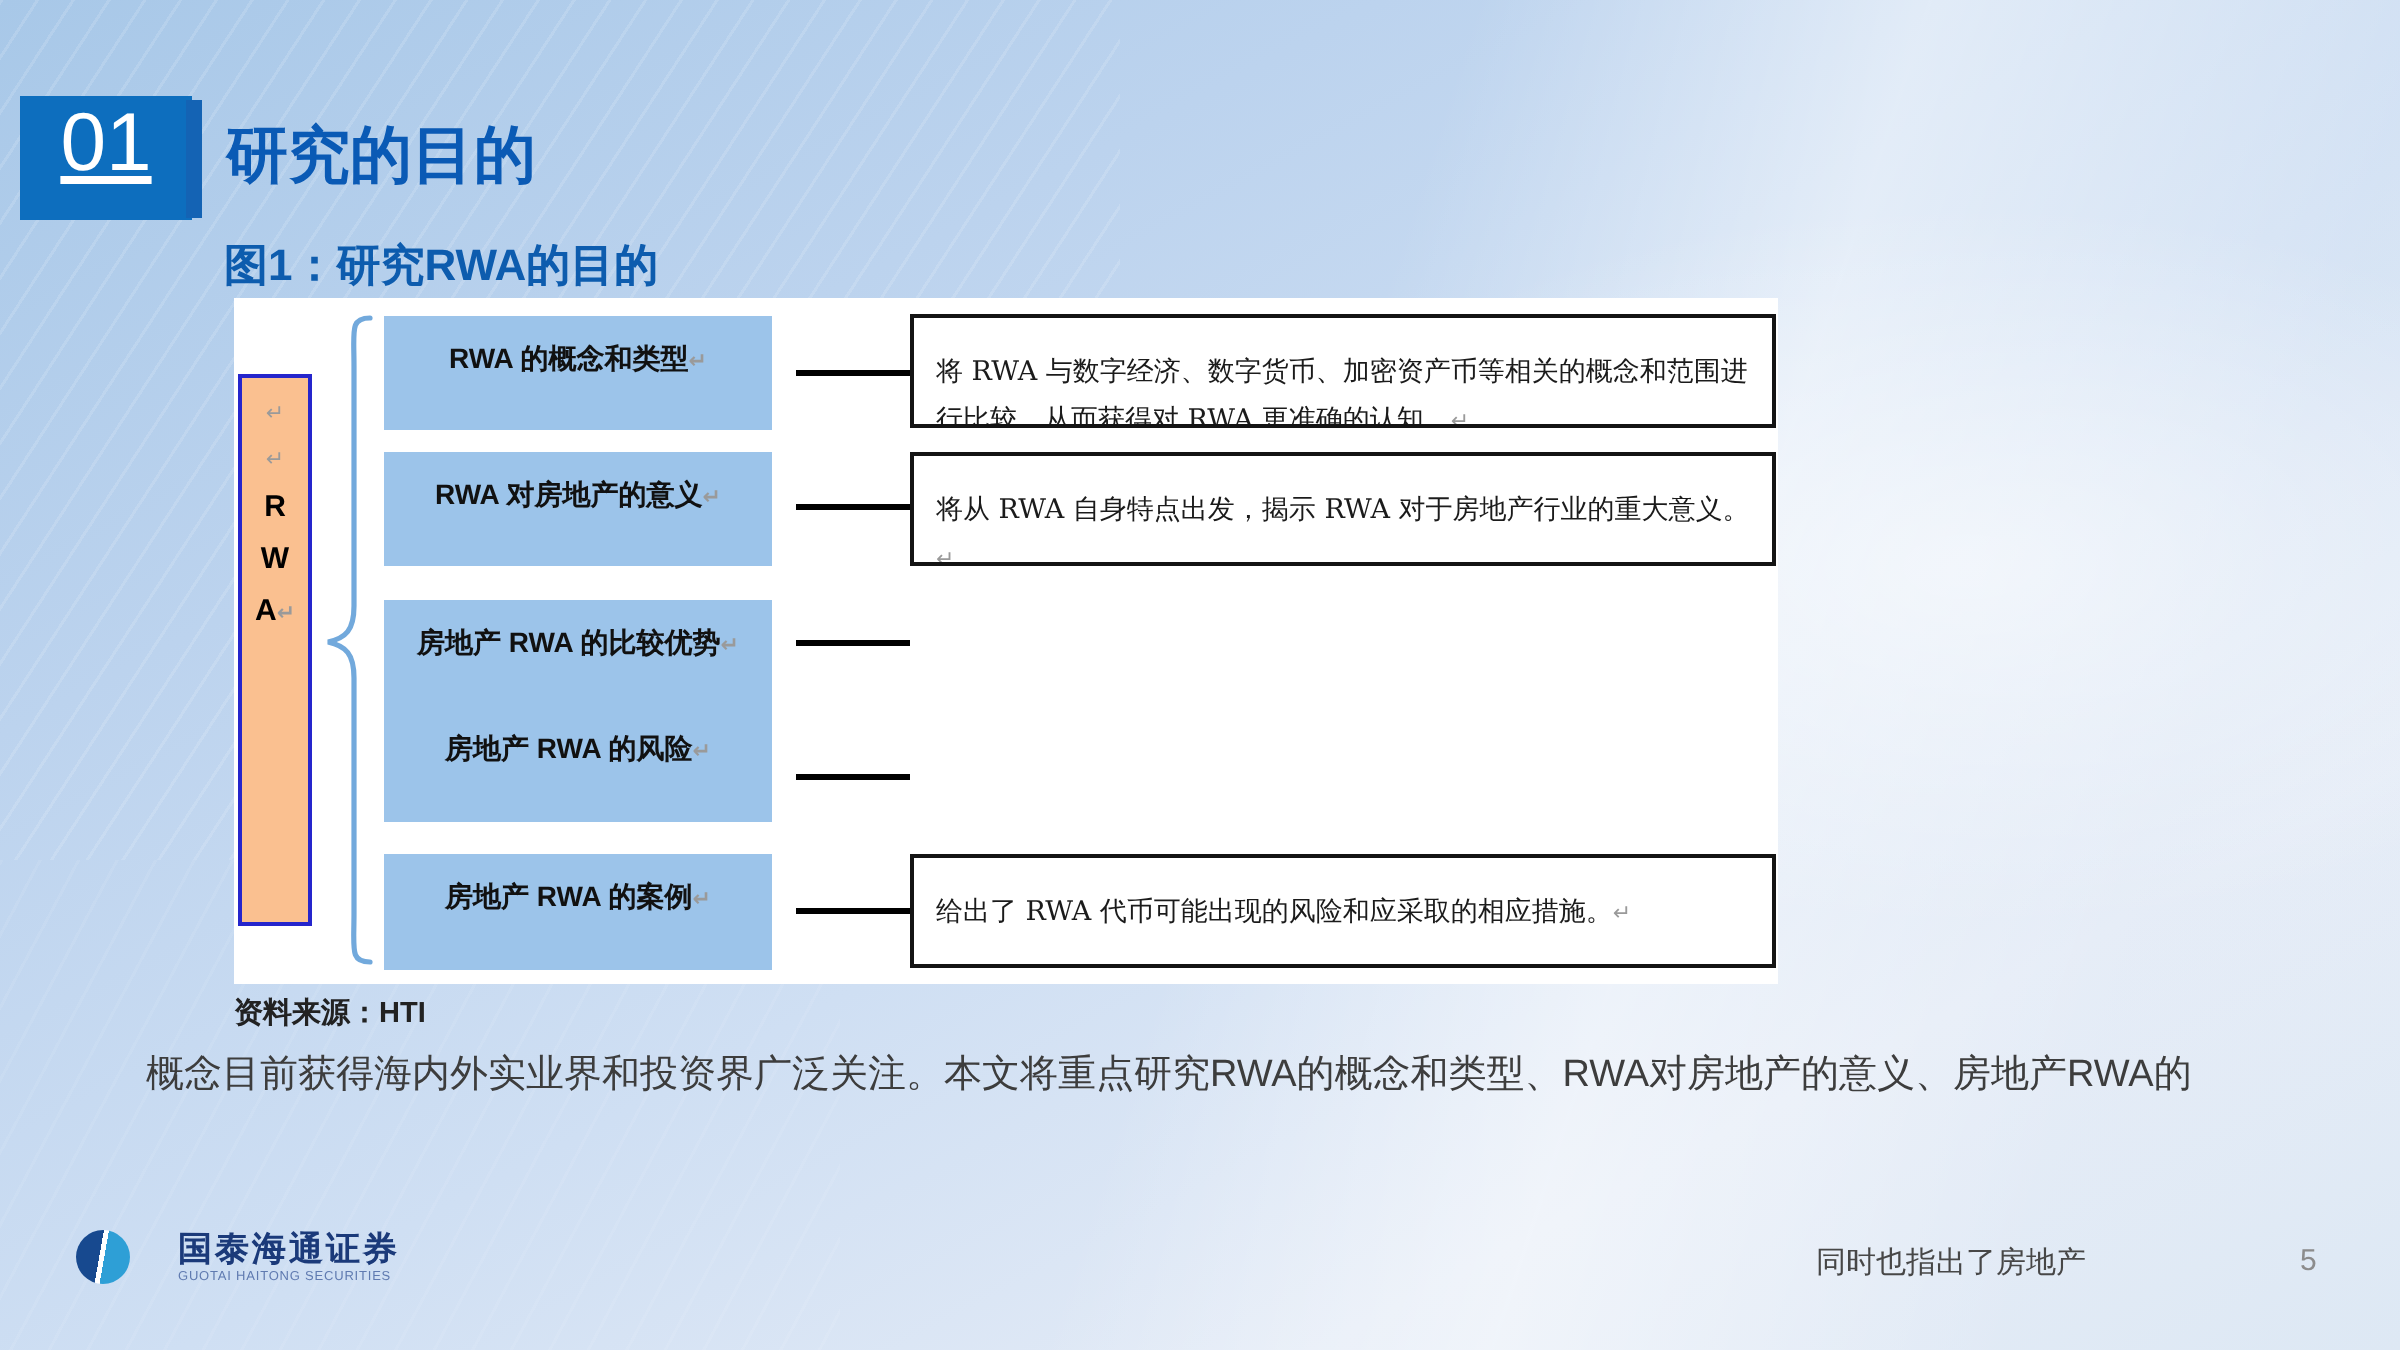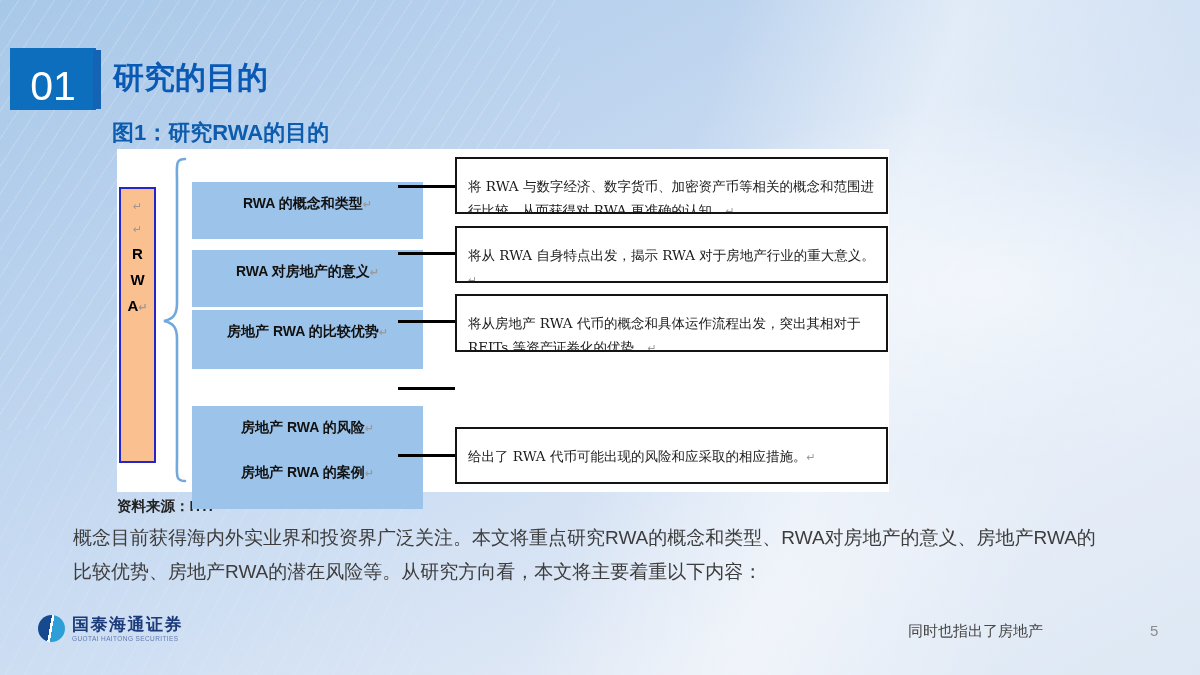--- a/index.html
+++ b/index.html
@@ -16,50 +16,50 @@
     background:repeating-linear-gradient(123deg, rgba(255,255,255,0.30) 0 1.5px, rgba(255,255,255,0) 1.5px 15px);
     opacity:.45;
   }
   .slide::after{
     content:"";position:absolute;left:0;top:430px;width:420px;height:245px;pointer-events:none;
     background:repeating-linear-gradient(118deg, rgba(255,255,255,0.22) 0 1.5px, rgba(255,255,255,0) 1.5px 17px);
     opacity:.35;
   }
   
   .chap{position:absolute;left:10px;top:48px;width:86px;height:62px;background:#0d6ebe;
-        color:#fff;font-size:41px;display:flex;align-items:flex-end;justify-content:center;z-index:2;}
+        color:#fff;font-size:41px;display:flex;align-items:flex-start;justify-content:center;z-index:2;text-decoration:underline;}
   .abar{position:absolute;left:93px;top:50px;width:8px;height:59px;background:#1463b4;z-index:2;}
   .title{position:absolute;left:113px;top:57px;font-size:31px;font-weight:bold;color:#0a5ab5;z-index:2;}
   .caption{position:absolute;left:112px;top:118px;font-size:22px;font-weight:bold;color:#0d5cae;z-index:2;}
   
   .panel{position:absolute;left:117px;top:149px;width:772px;height:343px;background:#ffffff;z-index:1;}
   .rwa{position:absolute;left:119px;top:187px;width:37px;height:276px;box-sizing:border-box;
        background:#fac090;border:2px solid #2525cc;display:flex;flex-direction:column;align-items:center;
        padding-top:6px;z-index:3;}
   .rwa .ret{line-height:23px;}
   .ltr{line-height:26px;font-size:15px;font-weight:bold;color:#000;}
   .ret{color:#9a9a9a;font-size:11px;font-family:"DejaVu Sans",sans-serif;}
   .brace{position:absolute;left:159px;top:155px;z-index:3;}
-  .lbl{position:absolute;left:192px;width:231px;box-sizing:border-box;background:#9cc4ea;
-       text-align:center;font-weight:bold;font-size:14px;color:#111;padding-top:13px;z-index:3;margin-top:24px;}
-  .r1{top:158px;height:57px}.r2{top:226px;height:57px}.r3{top:286px;height:59px}
-  .r4{top:382px;height:58px}.r5{top:427px;height:58px}
+  .lbl{position:absolute;left:192px;width:194px;box-sizing:border-box;background:#9cc4ea;
+       text-align:center;font-weight:bold;font-size:14px;color:#111;padding-top:13px;z-index:3;}
+  .r1{top:158px;height:57px}.r2{top:226px;height:57px}.r3{top:300px;height:59px}
+  .r4{top:353px;height:58px}.r5{top:427px;height:58px}
   .conn{position:absolute;left:398px;width:57px;height:3px;background:#000;z-index:3;}
   .c1{top:185px}.c2{top:252px}.c3{top:320px}.c4{top:387px}.c5{top:454px}
   .desc{position:absolute;left:455px;width:433px;box-sizing:border-box;border:2px solid #141414;
         background:#fff;padding:15px 11px;font-family:"DejaVu Serif",serif;font-size:13.5px;
         line-height:24px;color:#1b1b1b;overflow:hidden;z-index:3;}
   .d1{top:157px;height:57px}.d2{top:226px;height:57px}.d3{top:294px;height:58px}
   .d4{top:361px;height:57px}.d5{top:427px;height:57px}
   
   .source{position:absolute;left:117px;top:497px;font-size:14.5px;font-weight:bold;color:#222;z-index:2;}
   .para{position:absolute;left:73px;top:521px;width:1064px;font-size:19px;color:#3d3d3d;z-index:2;}
   .para .pline{height:34px;line-height:34px;white-space:nowrap;overflow:hidden;}
   
-  .logo{position:absolute;left:38px;top:615px;display:flex;align-items:flex-start;gap:7px;z-index:2;}
+  .logo{position:absolute;left:38px;top:615px;display:flex;align-items:flex-start;gap:24px;z-index:2;}
   .logo-icon{width:27px;height:27px;border-radius:50%;
      background:linear-gradient(100deg,#17498f 44%,#ffffff 44%,#ffffff 52%,#2e9fd6 52%);}
   .brand{display:flex;flex-direction:column;}
   .brand-cn{font-size:17px;font-weight:bold;color:#1b3a7a;letter-spacing:1.5px;line-height:19px;}
   .brand-en{font-size:6.5px;color:#5f7ab0;letter-spacing:0.4px;margin-top:1px;}
   .disclaimer{position:absolute;left:908px;top:622px;font-size:15px;color:#474747;z-index:2;}
   .pagenum{position:absolute;left:1150px;top:622px;font-size:15px;color:#8c8c8c;z-index:2;}
 </style>
 </head>
 <body>
@@ -100,41 +100,37 @@
   </div>
   <div class="conn c2"></div>
   <div class="desc d2">
     <span>将从 RWA 自身特点出发，揭示 RWA 对于房地产行业的重大意义。</span><span class="ret">↵</span>
   </div>
 
   <div class="lbl r3">
     <span>房地产 RWA 的比较优势</span><span class="ret">↵</span>
   </div>
   <div class="conn c3"></div>
-  <div class="desc d3">
-    <span>将从房地产 RWA 代币的概念和具体运作流程出发，突出其相对于 REITs 等资产证券化的优势。</span><span class="ret">↵</span>
-  </div>
 
   <div class="lbl r4">
     <span>房地产 RWA 的风险</span><span class="ret">↵</span>
   </div>
   <div class="conn c4"></div>
 
   <div class="lbl r5">
     <span>房地产 RWA 的案例</span><span class="ret">↵</span>
   </div>
   <div class="conn c5"></div>
   <div class="desc d5">
     <span>给出了 RWA 代币可能出现的风险和应采取的相应措施。</span><span class="ret">↵</span>
   </div>
 
   <div class="source">资料来源：HTI</div>
   <div class="para">
     <div class="pline">概念目前获得海内外实业界和投资界广泛关注。本文将重点研究RWA的概念和类型、RWA对房地产的意义、房地产RWA的</div>
-    <div class="pline">比较优势、房地产RWA的潜在风险等。从研究方向看，本文将主要着重以下内容：</div>
   </div>
 
   <div class="logo">
     <div class="logo-icon"></div>
     <div class="brand">
       <span class="brand-cn">国泰海通证券</span>
       <span class="brand-en">GUOTAI HAITONG SECURITIES</span>
     </div>
   </div>
   <div class="disclaimer">同时也指出了房地产</div>

